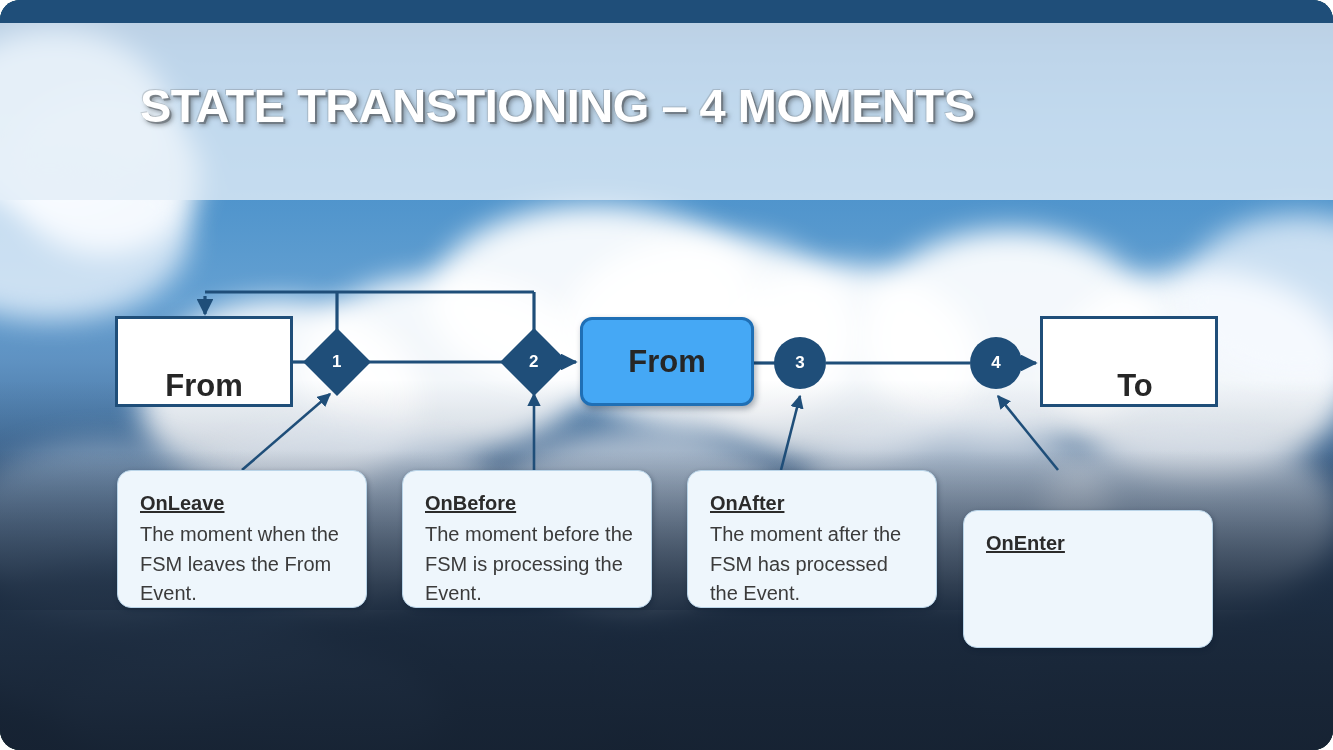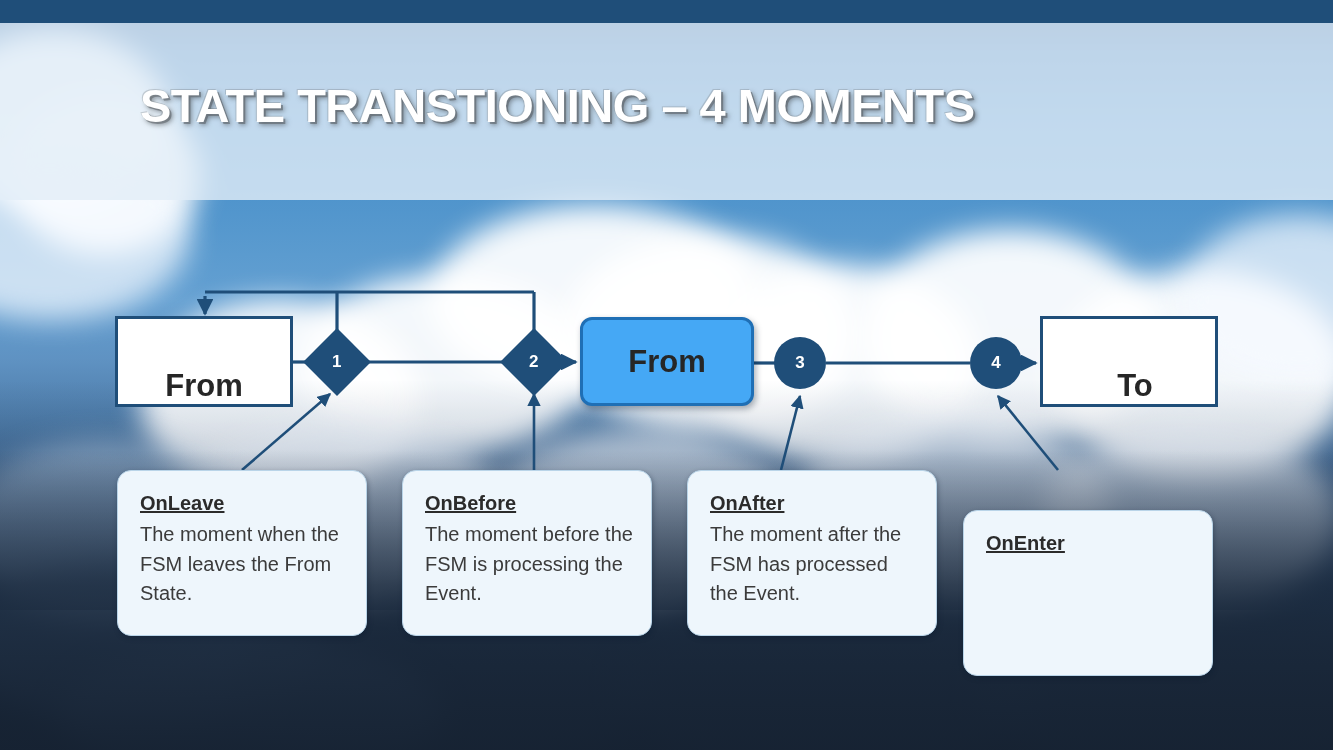--- a/index.html
+++ b/index.html
@@ -11,20 +11,21 @@
     font-family: "Liberation Sans", sans-serif;
   }
 
   
   #slide {
     position: relative;
     width: 1333px;
     height: 750px;
     overflow: hidden;
     background: #14532d;
+    border-radius: 20px;
   }
 
   
   .sky-base {
     position: absolute; inset: 0;
     background:
       linear-gradient(180deg,
         #1e4d86 0%,
         #2f73b4 7%,
         #3f88c6 16%,
@@ -144,21 +145,21 @@
   }
   #marker-1 { left: 313px; top: 338px; }
   #marker-2 { left: 510px; top: 338px; }
   #marker-3 { left: 774px; top: 337px; }
   #marker-4 { left: 970px; top: 337px; }
 
   
   .callout {
     position: absolute;
     width: 250px;
-    height: 166px;
+    height: 138px;
     background: #eef6fc;
     border: 1px solid #b9d4e8;
     border-radius: 14px;
     padding: 18px 16px 10px 22px;
     box-shadow: 1px 2px 5px rgba(10,25,45,0.35);
     color: #3b3b3b;
     font-size: 20px;
     line-height: 1.49;
   }
   .callout .c-title {
@@ -265,21 +266,21 @@
   </div>
   <div class="marker circle" id="marker-3">
     <span>3</span>
   </div>
   <div class="marker circle" id="marker-4">
     <span>4</span>
   </div>
 
   <div class="callout" id="callout-onleave">
     <span class="c-title">OnLeave</span>
-    <span class="c-body">The moment when the FSM leaves the From State.</span>
+    <span class="c-body">The moment when the FSM leaves the From Event.</span>
   </div>
 
   <div class="callout" id="callout-onafter">
     <span class="c-title">OnAfter</span>
     <span class="c-body">The moment after the FSM has processed the Event.</span>
   </div>
 
   <div class="callout" id="callout-onbefore">
     <span class="c-title">OnBefore</span>
     <span class="c-body">The moment before the FSM is processing the Event.</span>

